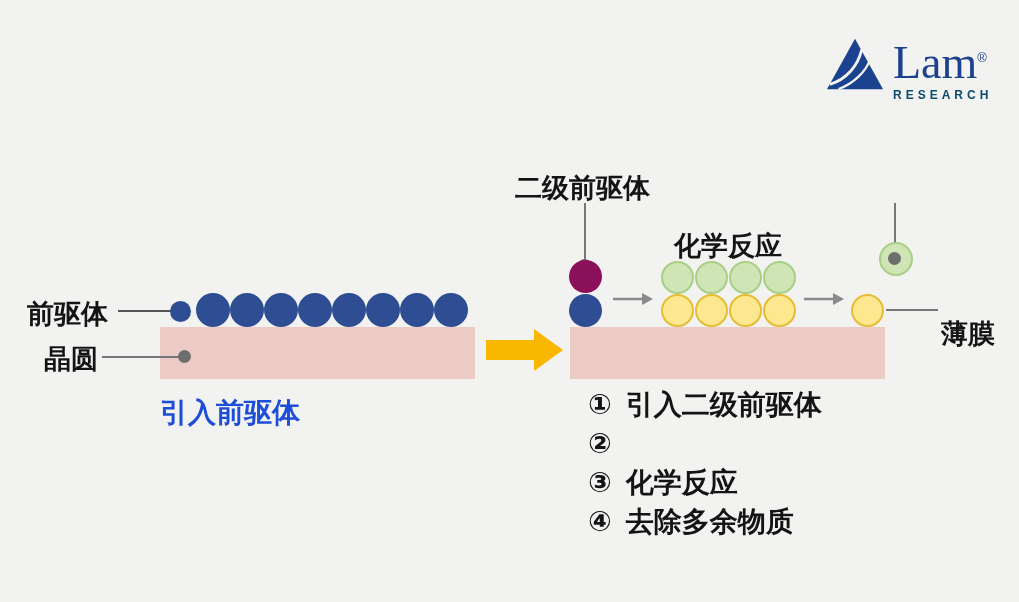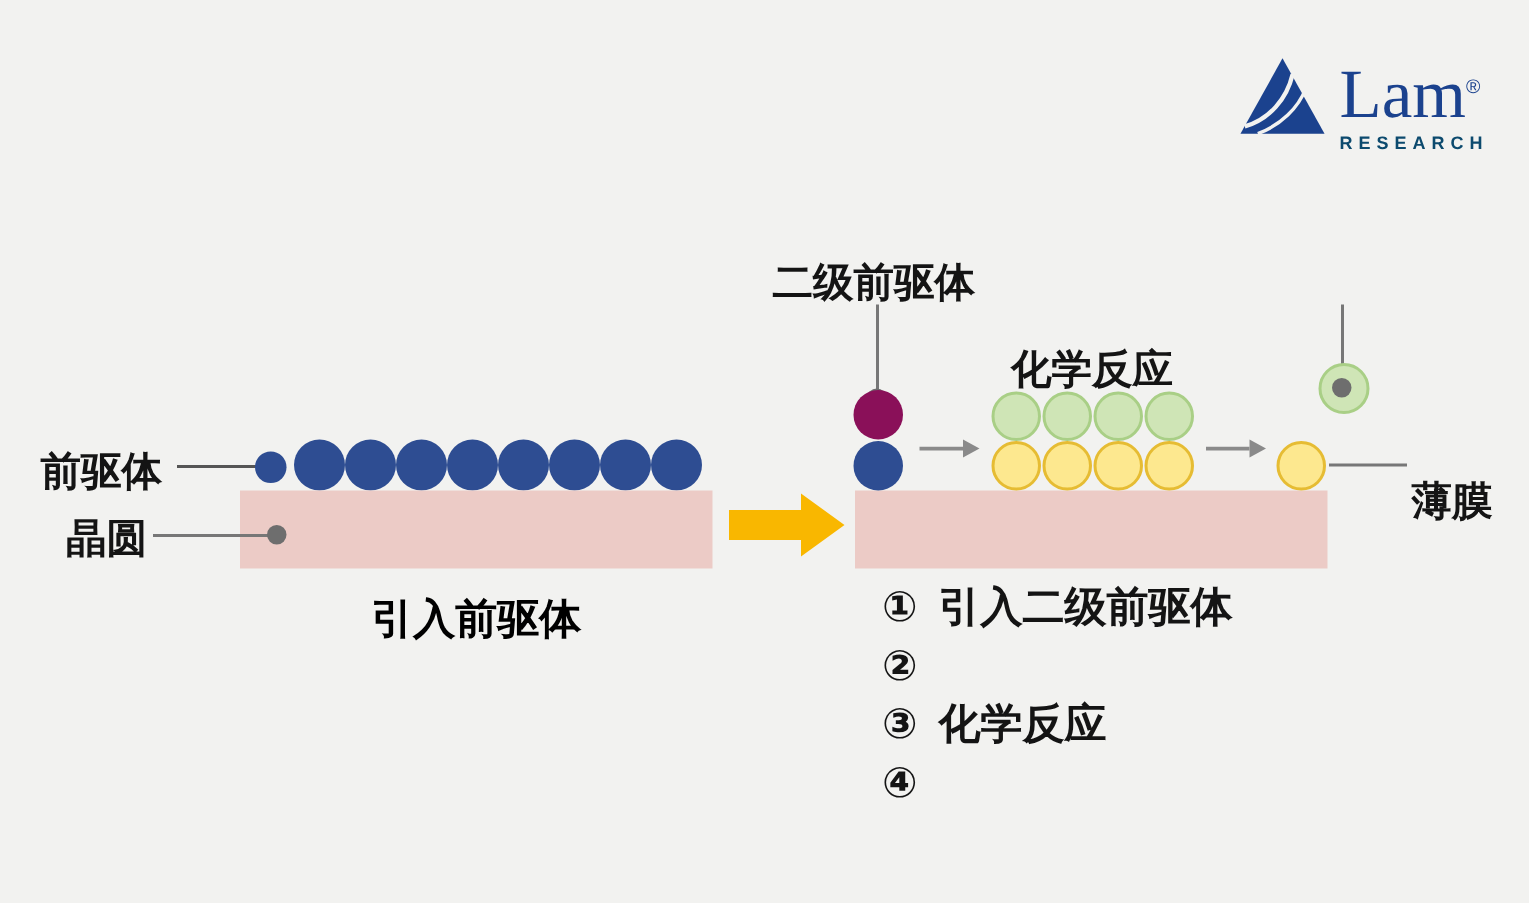--- a/index.html
+++ b/index.html
@@ -16,22 +16,21 @@
     position: absolute;
     font-weight: bold;
     font-size: 27px;
     white-space: nowrap;
     color: #141414;
   }
   .caption {
     position: absolute;
     font-weight: bold;
     font-size: 28px;
-    text-align: center;
-    color: #000000;
+    color: #1d4ed8;
   }
   .circle {
     position: absolute;
     border-radius: 50%;
     box-sizing: border-box;
   }
   .blue   { background: #2e4d92; }
   .purple { background: #8a1059; }
   .green  { background: #cfe5b6; border: 2px solid #a9cf86; }
   .yellow { background: #fde88f; border: 2px solid #e6bc33; }
@@ -174,16 +173,17 @@
     </div>
     <div class="step">
       <span>②</span>
     </div>
     <div class="step">
       <span>③</span>
       <span>化学反应</span>
     </div>
     <div class="step">
       <span>④</span>
+      <span>去除多余物质</span>
     </div>
   </div>
 
 </div>
 
 </body></html>

